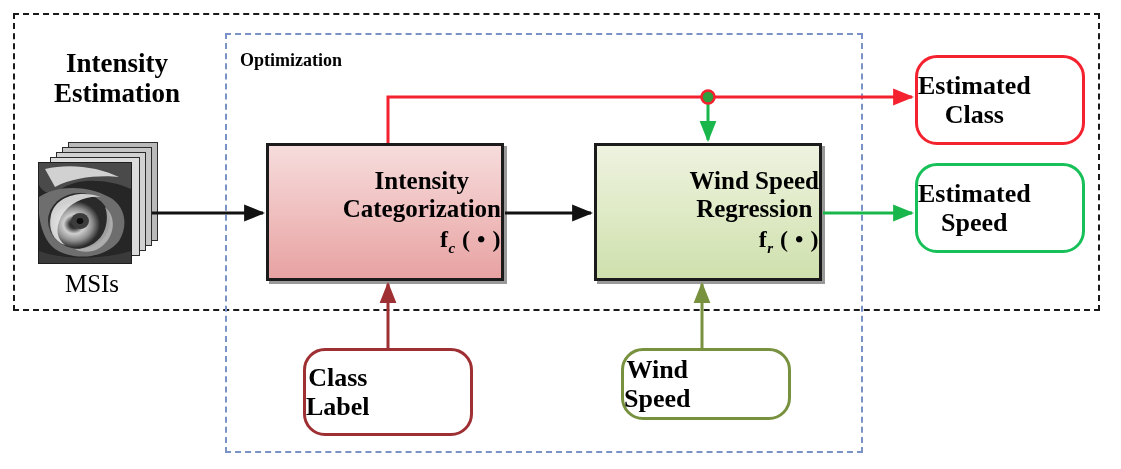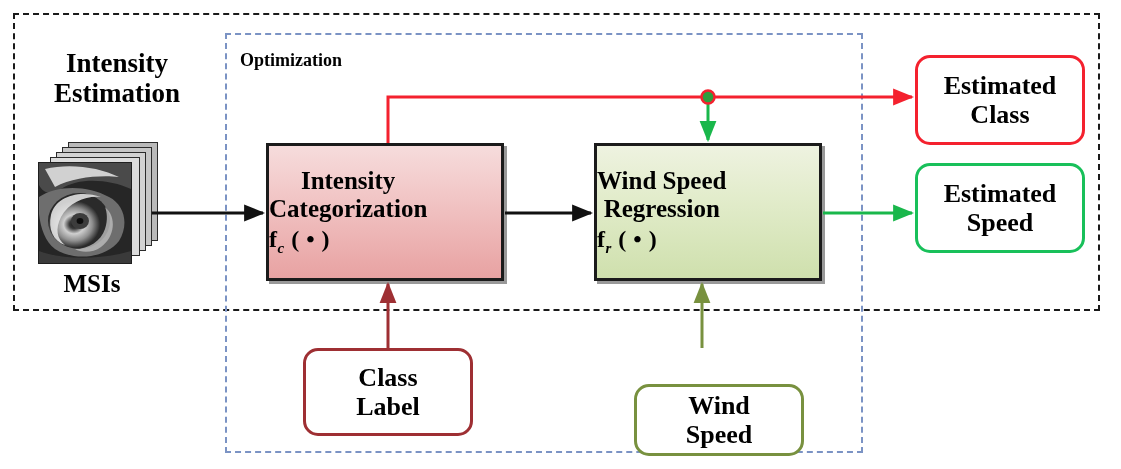--- a/index.html
+++ b/index.html
@@ -72,75 +72,75 @@
     overflow: hidden;
     background: #2f2f2f;
   }
   #msi-front svg { display: block; }
   #msi-label {
     position: absolute;
     left: 0px; top: 128px;
     width: 108px;
     text-align: center;
     font-size: 25px;
-    font-weight: bold;
+    font-weight: normal;
     color: #000;
   }
 
   
   .process-box {
     border: 3px solid #1b1b1b;
+    box-sizing: border-box;
+    display: flex;
+    flex-direction: column;
+    align-items: flex-end;
+    justify-content: center;
+    box-shadow: 3px 3px 0 rgba(70,70,70,0.55);
+  }
+  .process-title {
+    font-size: 25px;
+    font-weight: bold;
+    color: #000;
+    line-height: 1.1;
+    text-align: center;
+    white-space: pre-line;
+  }
+  .process-func {
+    font-size: 24px;
+    font-weight: bold;
+    color: #000;
+    margin-top: 4px;
+    letter-spacing: 0.5px;
+  }
+  .process-func .sub {
+    font-size: 15px;
+    font-style: italic;
+    vertical-align: sub;
+    font-weight: bold;
+  }
+  #intensity-categorization-box {
+    left: 266px; top: 143px;
+    width: 238px; height: 138px;
+    background: linear-gradient(to bottom, #f6dcdc 0%, #f2c8c8 35%, #e8a2a2 100%);
+  }
+  #wind-speed-regression-box {
+    left: 594px; top: 143px;
+    width: 228px; height: 138px;
+    background: linear-gradient(to bottom, #eef2e0 0%, #e2eccb 40%, #cfe0ad 100%);
+  }
+
+  
+  .rounded-box {
+    border-radius: 22px;
+    background: #ffffff;
     box-sizing: border-box;
     display: flex;
     flex-direction: column;
     align-items: flex-start;
     justify-content: center;
-    box-shadow: 3px 3px 0 rgba(70,70,70,0.55);
-  }
-  .process-title {
-    font-size: 25px;
-    font-weight: bold;
-    color: #000;
-    line-height: 1.1;
-    text-align: center;
-    white-space: pre-line;
-  }
-  .process-func {
-    font-size: 24px;
-    font-weight: bold;
-    color: #000;
-    margin-top: 4px;
-    letter-spacing: 0.5px;
-  }
-  .process-func .sub {
-    font-size: 15px;
-    font-style: italic;
-    vertical-align: sub;
-    font-weight: bold;
-  }
-  #intensity-categorization-box {
-    left: 266px; top: 143px;
-    width: 238px; height: 138px;
-    background: linear-gradient(to bottom, #f6dcdc 0%, #f2c8c8 35%, #e8a2a2 100%);
-  }
-  #wind-speed-regression-box {
-    left: 594px; top: 143px;
-    width: 228px; height: 138px;
-    background: linear-gradient(to bottom, #eef2e0 0%, #e2eccb 40%, #cfe0ad 100%);
-  }
-
-  
-  .rounded-box {
-    border-radius: 15px;
-    background: #ffffff;
-    box-sizing: border-box;
-    display: flex;
-    flex-direction: column;
-    align-items: center;
-    justify-content: center;
   }
   .rounded-label {
     font-size: 26px;
     font-weight: bold;
     color: #000;
     line-height: 1.12;
     text-align: center;
     white-space: pre-line;
   }
   #estimated-class-box {
@@ -152,24 +152,23 @@
     left: 915px; top: 163px;
     width: 170px; height: 90px;
     border: 3.5px solid #18c05a;
   }
   #class-label-box {
     left: 303px; top: 348px;
     width: 170px; height: 88px;
     border: 3px solid #9e2f33;
   }
   #wind-speed-box {
-    left: 634px; top: 348px;
+    left: 621px; top: 348px;
     width: 170px; height: 72px;
     border: 3px solid #78913f;
-    margin-top: 36px;
   }
 
   
   #connectors {
     left: 0; top: 0;
     width: 1121px; height: 469px;
     pointer-events: none;
   }
 </style>
 </head>

